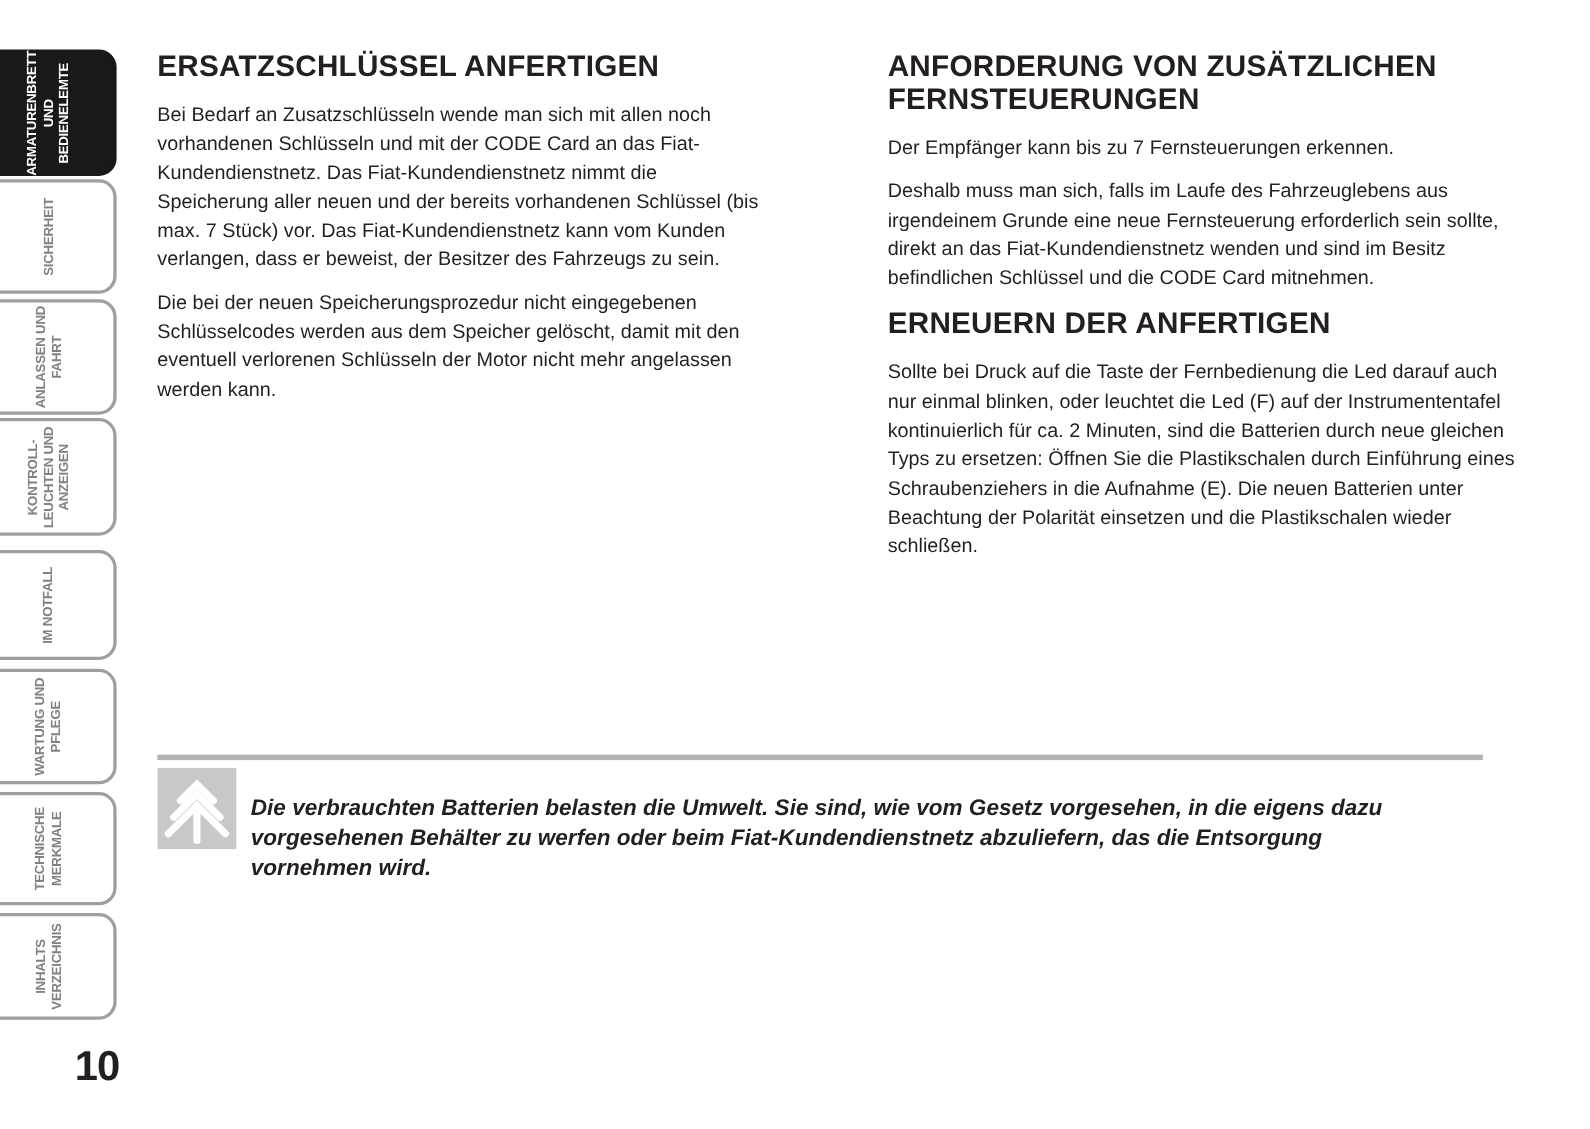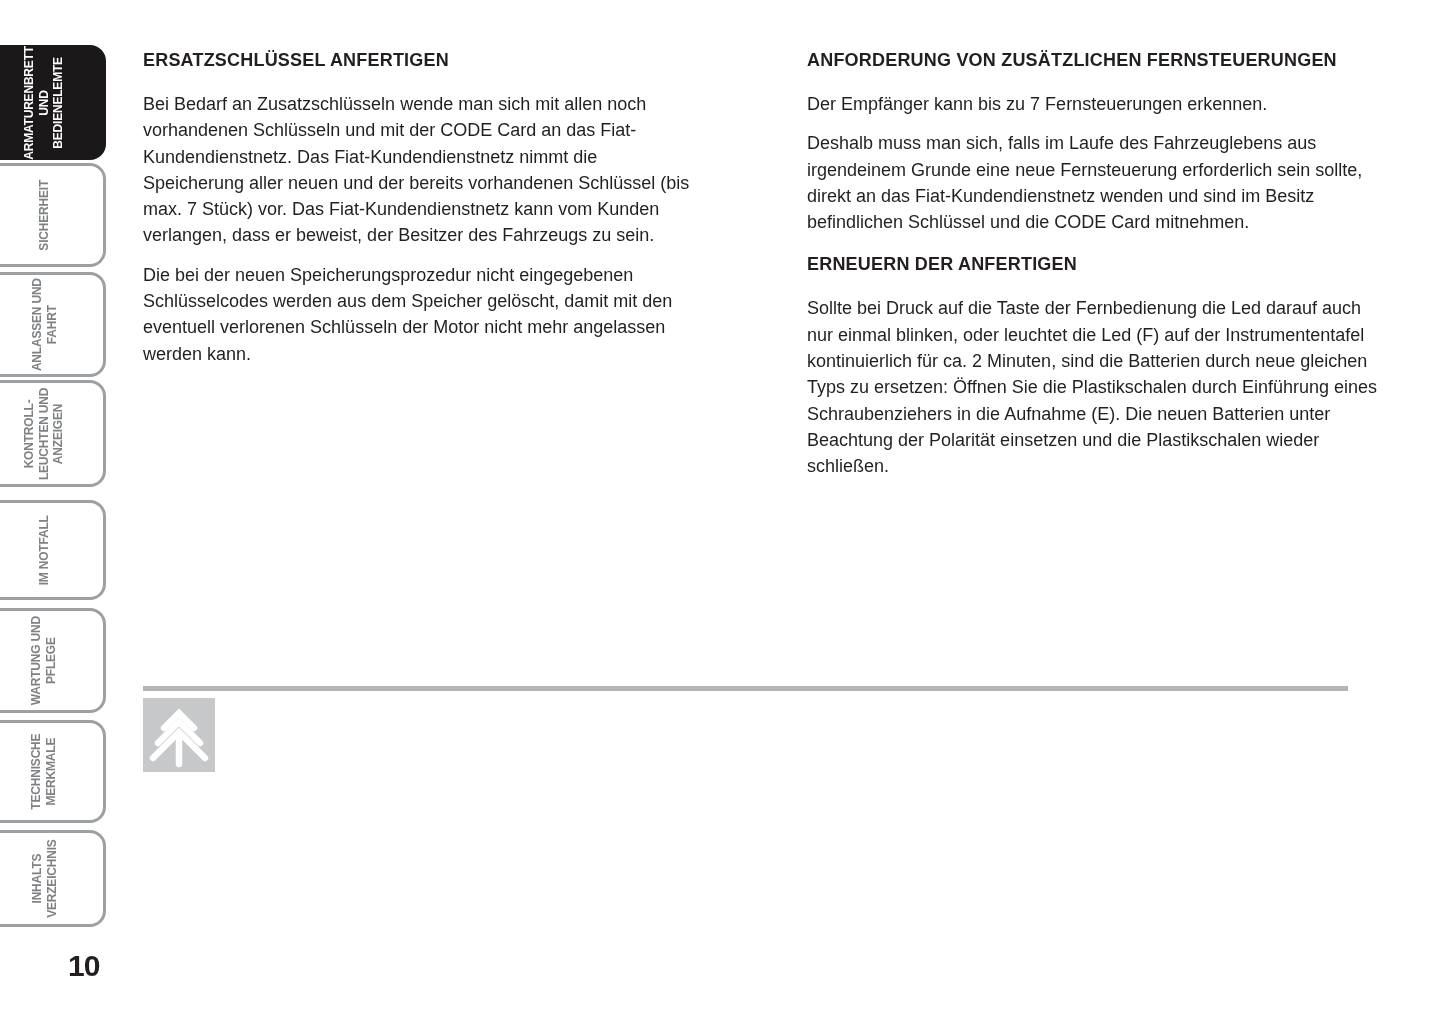--- a/index.html
+++ b/index.html
@@ -46,35 +46,35 @@
   }
   .tab.active .tab-label {
     color: #ffffff;
   }
 
   
   #page-number {
     position: absolute;
     left: 68px;
     top: 949px;
-    font-size: 30px;
+    font-size: 38px;
     font-weight: bold;
     letter-spacing: -1px;
   }
 
   
   .col {
     position: absolute;
     top: 45px;
   }
   #col-left  { left: 143px; width: 552px; }
   #col-right { left: 783px; width: 578px; margin-left: 24px; }
 
   .section-heading {
-    font-size: 18px;
+    font-size: 27px;
     line-height: 30px;
     font-weight: bold;
     letter-spacing: 0.2px;
     margin: 0 0 16px 0;
   }
   .section + .section .section-heading {
     margin-top: 14px;
   }
   .body-text {
     font-size: 18px;
@@ -180,13 +180,14 @@
     <svg width="72" height="74" viewBox="0 0 72 74" xmlns="http://www.w3.org/2000/svg" aria-hidden="true">
       <rect x="0" y="0" width="72" height="74" fill="#c6c8ca"></rect>
       <g stroke="#ffffff" stroke-width="6.5" fill="none" stroke-linecap="round" stroke-linejoin="miter">
         <path d="M21 30 L36 15 L51 30"></path>
         <path d="M15 45 L36 24 L57 45"></path>
         <path d="M10 60 L36 34 L62 60"></path>
         <line x1="36" y1="40" x2="36" y2="66"></line>
       </g>
     </svg>
   </div>
+  <p id="note-text">Die verbrauchten Batterien belasten die Umwelt. Sie sind, wie vom Gesetz vorgesehen, in die eigens dazu vorgesehenen Behälter zu werfen oder beim Fiat-Kundendienstnetz abzuliefern, das die Entsorgung vornehmen wird.</p>
 </div>
 
 </body></html>

